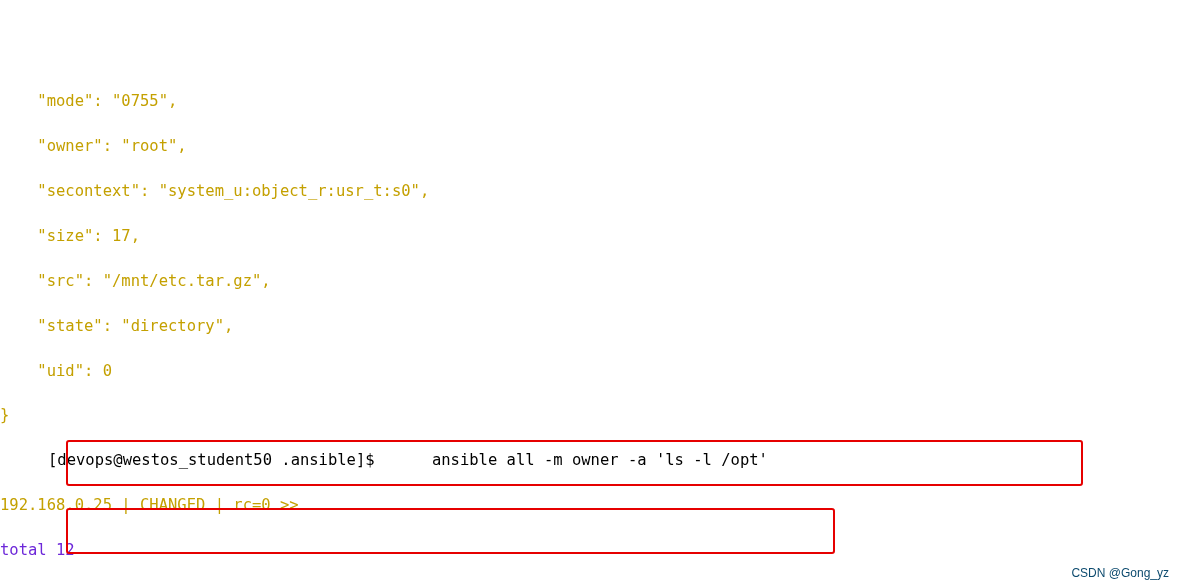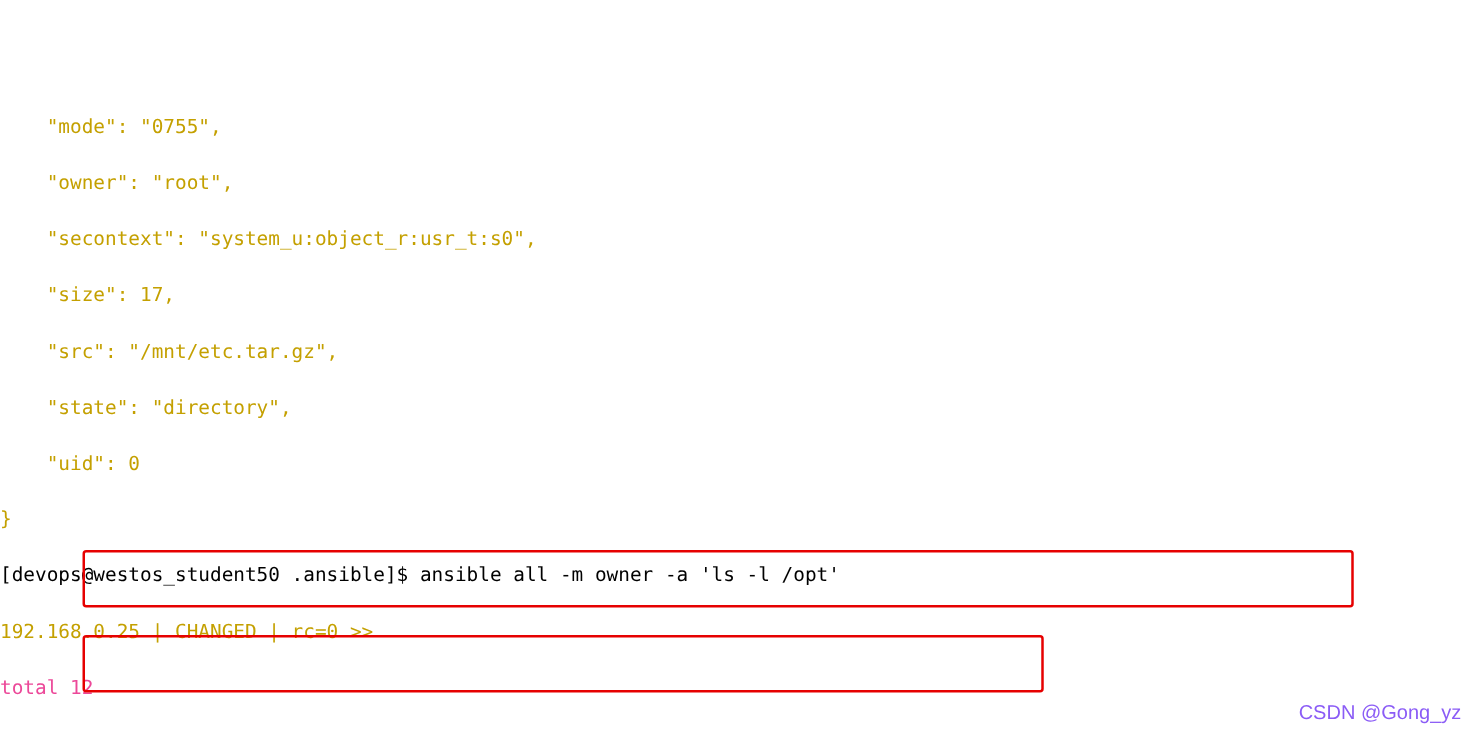--- a/index.html
+++ b/index.html
@@ -9,36 +9,36 @@
       background: #ffffff;
       color: #000000;
       line-height: 1.45;
       white-space: pre;
       padding: 0;
       position: relative;
       width: 1179px;
       height: 586px;
     }
     .yellow { color: #c4a000; }
-    .olive  { color: #ec4899; }
-    .black  { color: #000000; }
+    .olive  { color: #6d28d9; }
+    .black  { color: #000000; padding-left: 48px; }
     .line { display: block; }
     .redbox {
       position: absolute;
       border: 2px solid #e60000;
       border-radius: 3px;
       background: transparent;
       pointer-events: none;
     }
     .watermark {
       position: absolute;
       right: 10px;
       bottom: 4px;
-      font-size: 16px;
-      color: #8b5cf6;
+      font-size: 12px;
+      color: #0c4a6e;
       font-family: Arial, sans-serif;
       white-space: nowrap;
     }
   </style>
 </head>
 <body>
 
 
 
 <span class="line yellow">    "mode": "0755",</span>

